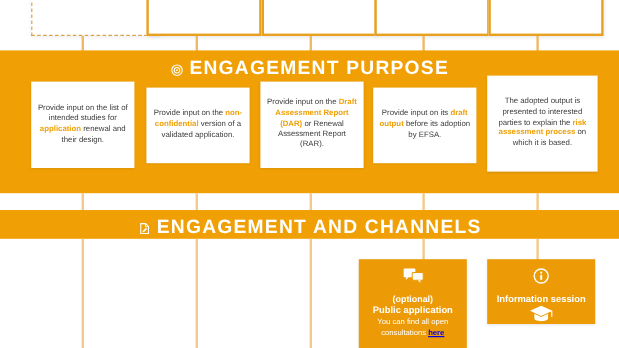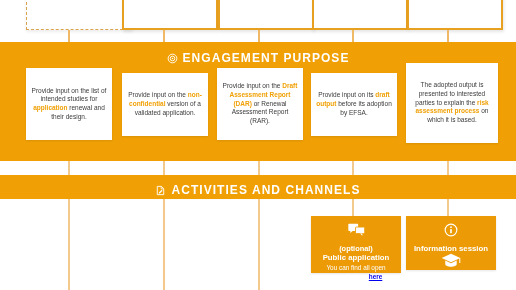--- a/index.html
+++ b/index.html
@@ -37,21 +37,21 @@
   
   .stem{position:absolute;width:2px;background:#EFB968;}
   .vline{position:absolute;width:1.6px;background:#F4C98C;}
 
   
   .band{position:absolute;left:0;width:516px;background:#F0A005;}
   .band-title{
     width:100%;text-align:center;
     color:#ffffff;font-weight:bold;
     letter-spacing:1.05px;
-    font-size:12px;
+    font-size:16px;
     white-space:nowrap;
     display:flex;align-items:center;justify-content:center;gap:5px;
   }
   .band-title .bico{display:inline-flex;align-items:center;}
 
   
   .card{
     position:absolute;
     background:#ffffff;
     box-sizing:border-box;
@@ -149,31 +149,31 @@
 
   <div class="band" style="top:175px;height:24px;">
     <div class="band-title" style="padding-top:6px;height:18px;">
       <span class="bico">
         <svg width="11" height="11" viewBox="0 0 24 24">
           <path d="M5 3h9l5 5v13H5z" fill="none" stroke="#ffffff" stroke-width="2"></path>
           <path d="M13.5 3v5.5H19" fill="none" stroke="#ffffff" stroke-width="1.7"></path>
           <path d="M8.5 16.5l6-6 2 2-6 6h-2z" fill="#ffffff"></path>
         </svg>
       </span>
-      <span>ACTIVITIES AND CHANNELS</span>
+      <span>ENGAGEMENT AND CHANNELS</span>
     </div>
   </div>
 
   <div class="vline" style="left:68px;top:199px;height:91px;"></div>
   <div class="vline" style="left:163px;top:199px;height:91px;"></div>
   <div class="vline" style="left:258px;top:199px;height:91px;"></div>
   <div class="vline" style="left:352px;top:199px;height:18px;"></div>
   <div class="vline" style="left:447px;top:199px;height:18px;"></div>
 
-  <div class="actcard" style="left:311px;top:216px;width:90px;height:57px;">
+  <div class="actcard" style="left:299px;top:216px;width:90px;height:74px;">
     <span class="ico">
       <svg width="17" height="14" viewBox="0 0 26 20">
         <rect x="0.5" y="0.5" width="15" height="11" rx="1.2" fill="#ffffff"></rect>
         <path d="M3.5 11.5v3.2l3.6-3.2z" fill="#ffffff"></path>
         <rect x="11.5" y="5.5" width="14" height="10" rx="1.2" fill="#ffffff" stroke="#EC9B06" stroke-width="1.3"></rect>
         <path d="M22 15.5v3.2l-3.6-3.2z" fill="#ffffff"></path>
       </svg>
     </span>
     <div class="opt">(optional)</div>
     <div class="ttl">Public application</div>

